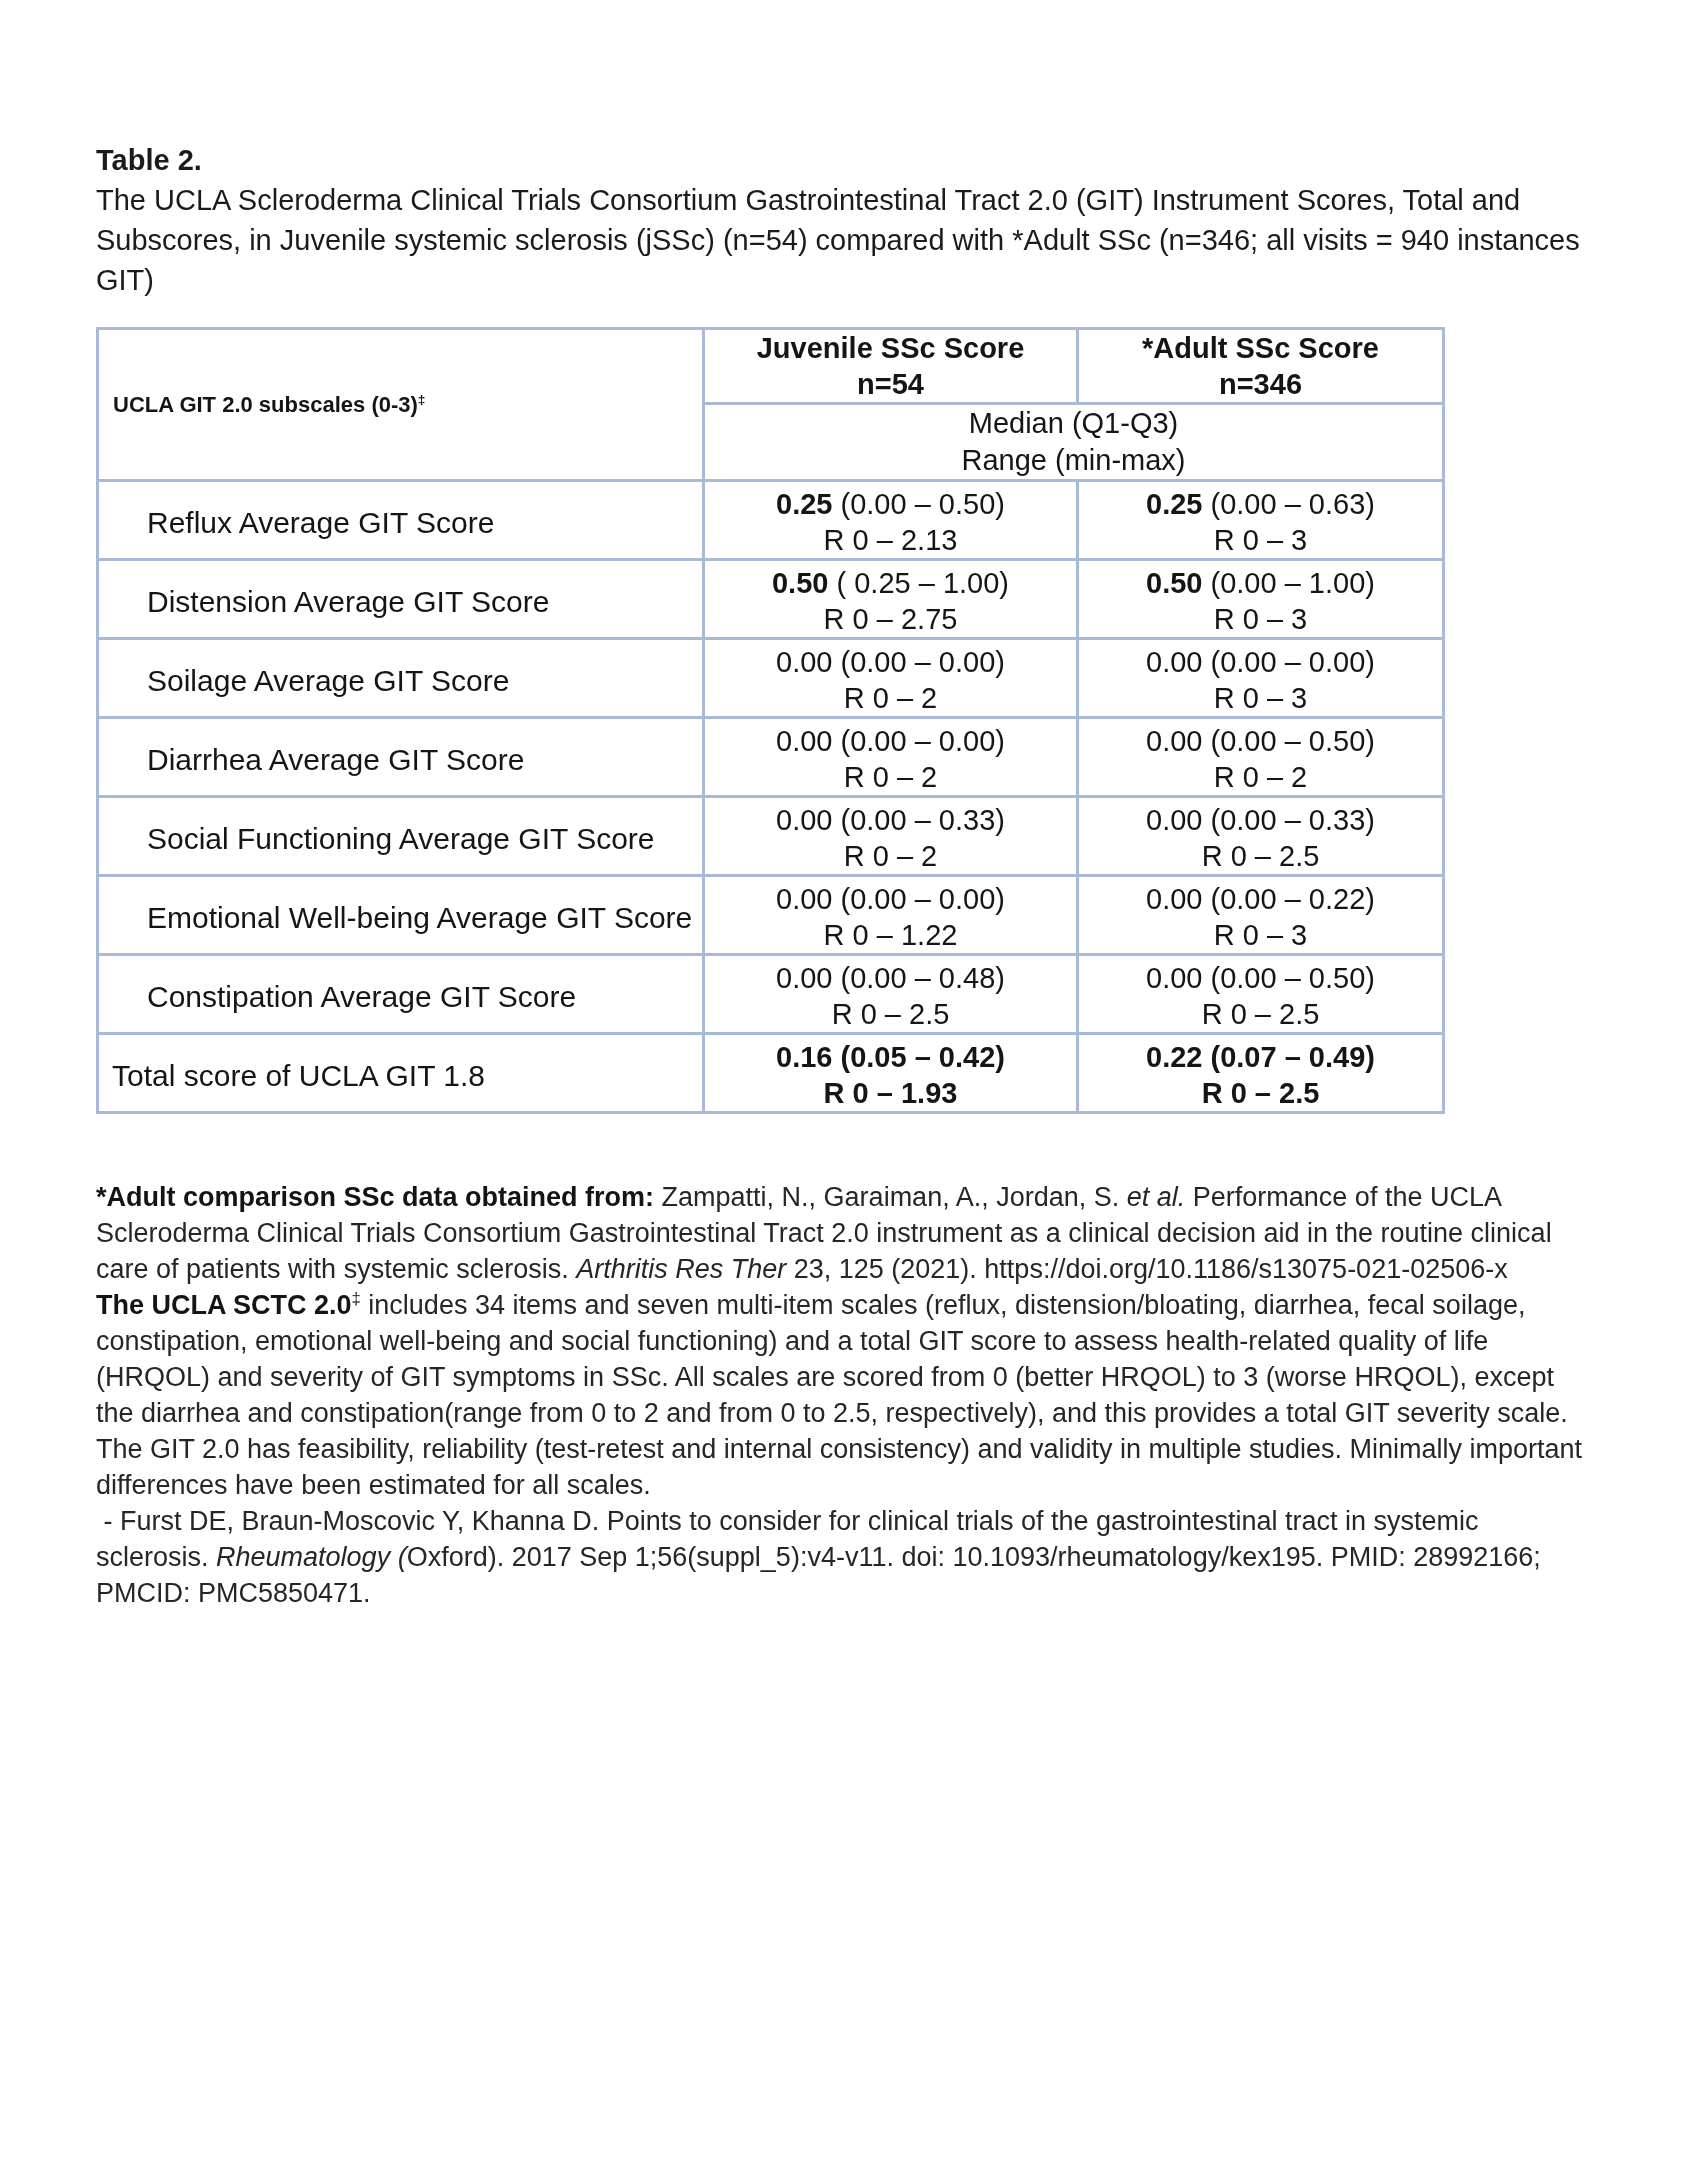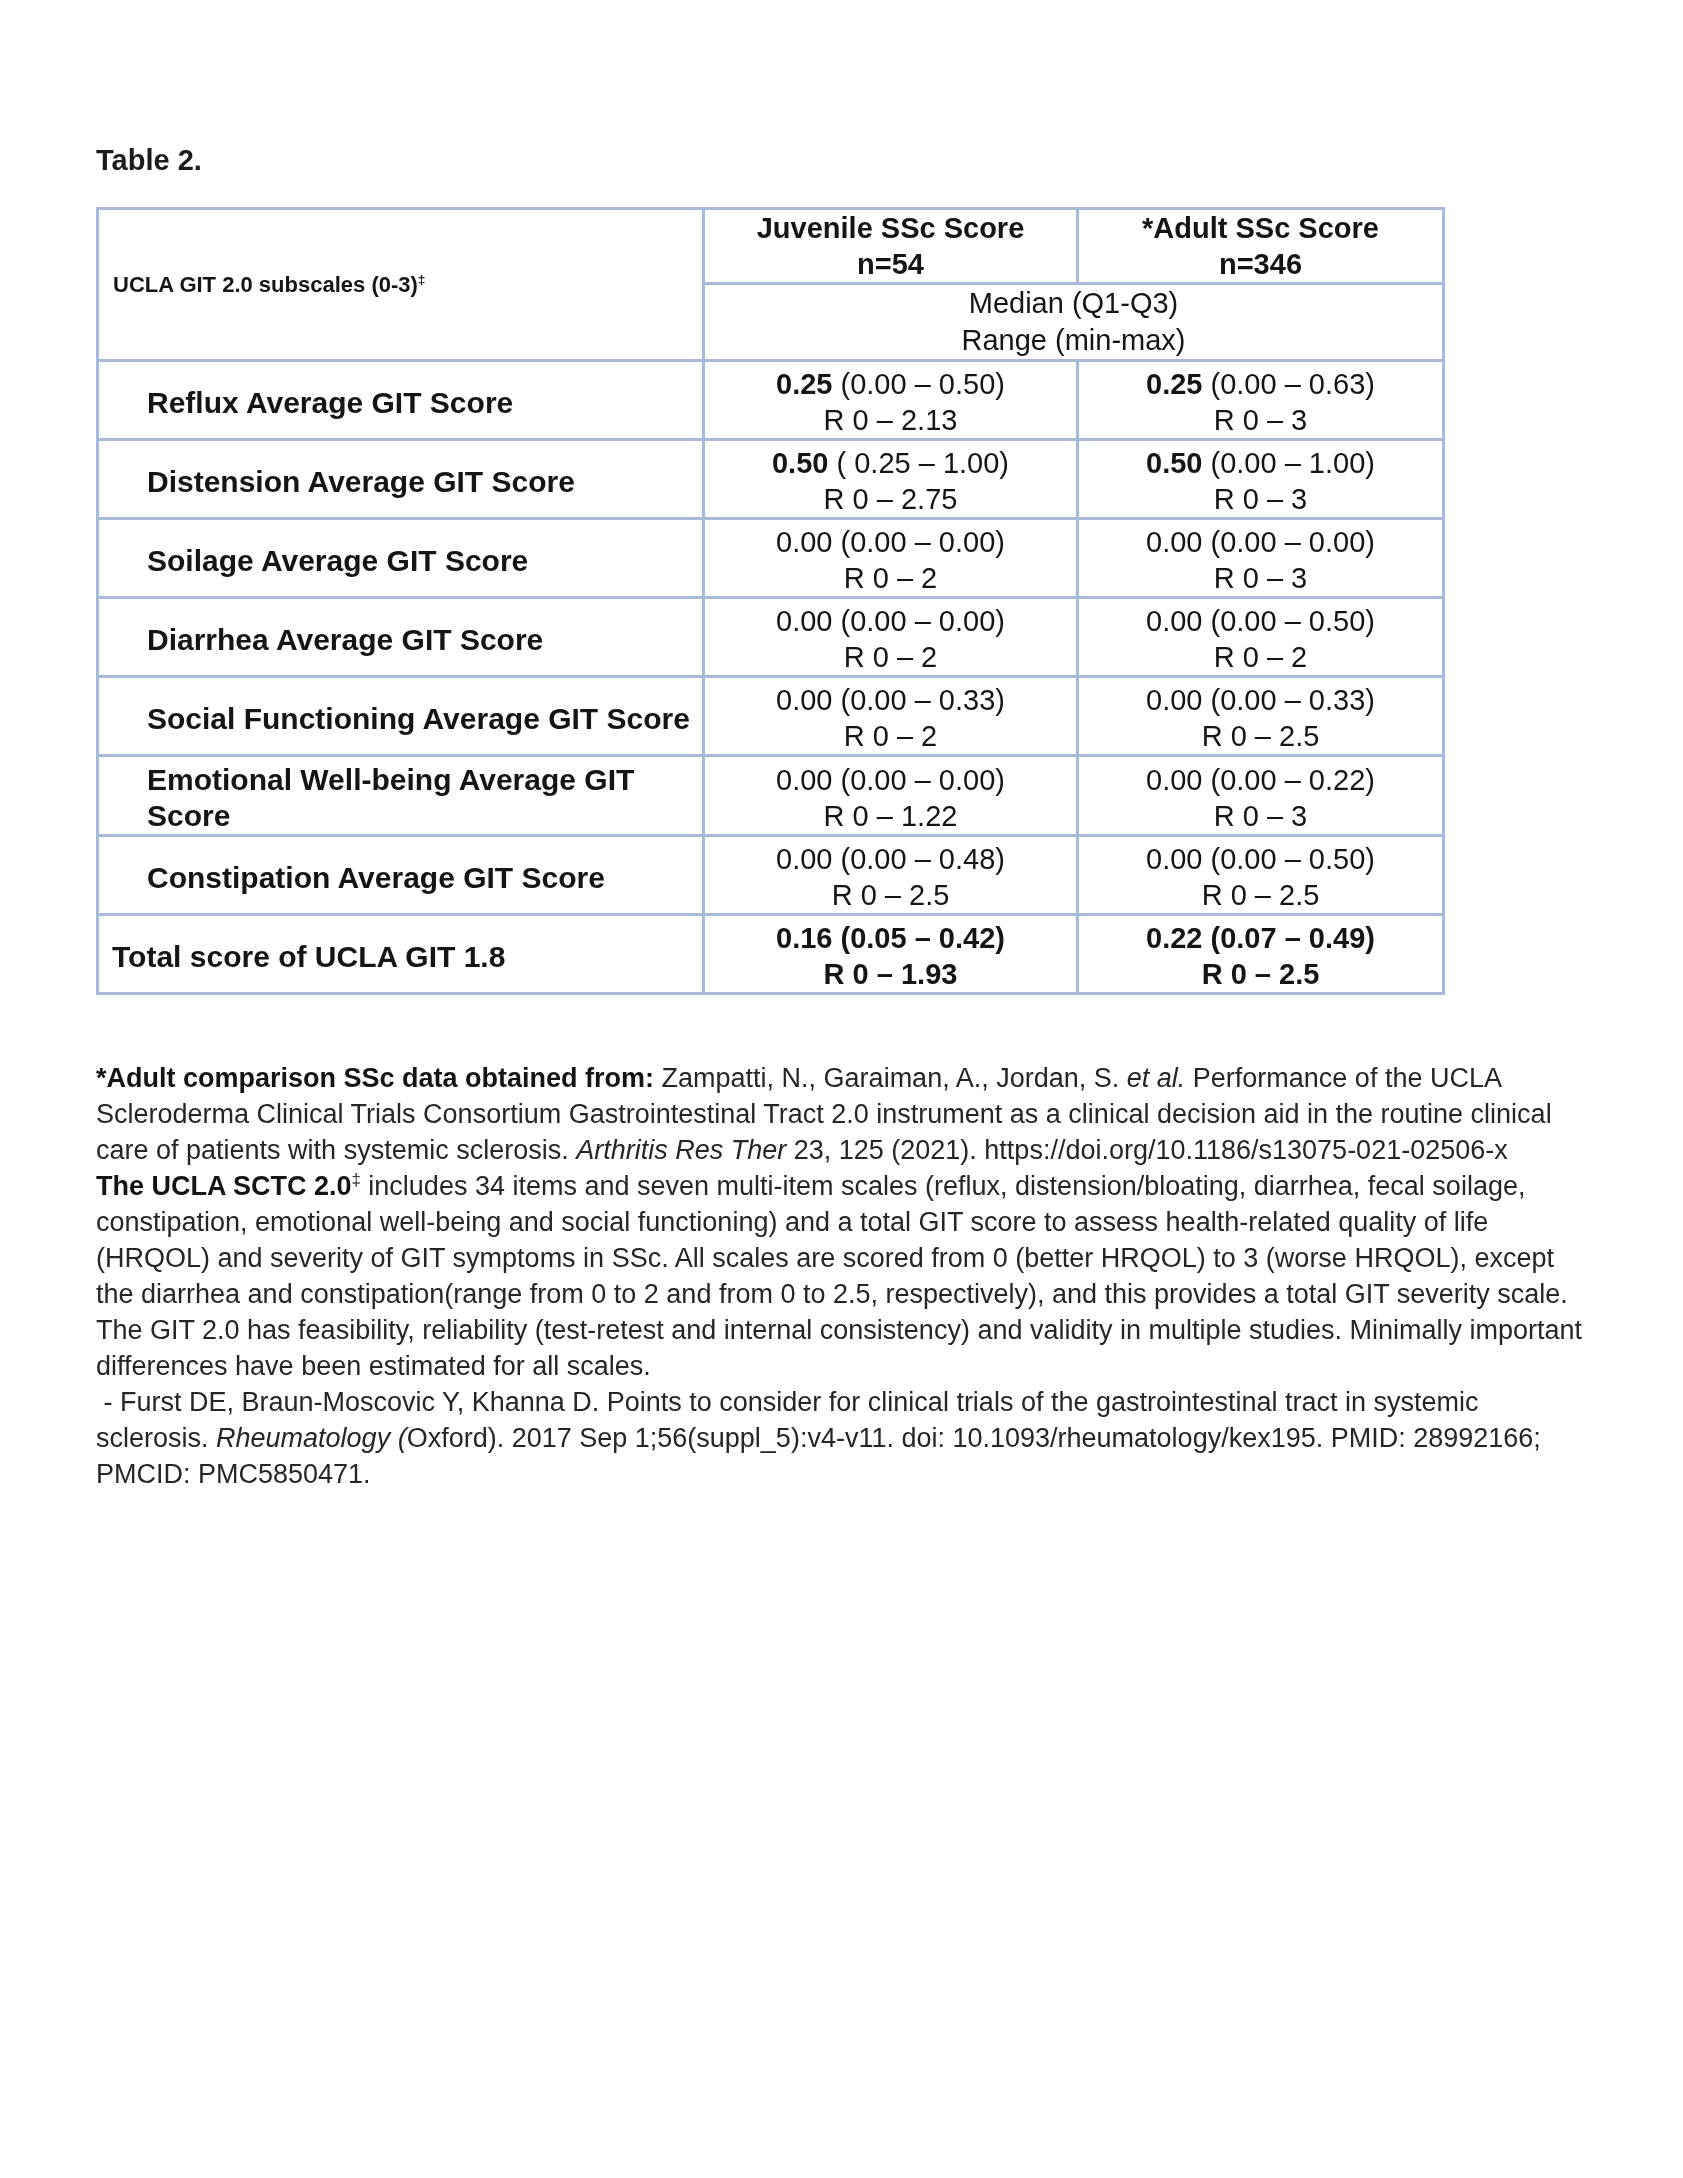--- a/index.html
+++ b/index.html
@@ -43,21 +43,21 @@
   .chdr {
     font-weight: bold;
     text-align: center;
     line-height: 36px;
   }
   .merged {
     text-align: center;
     line-height: 37px;
   }
   .lbl {
-    font-weight: bold;
+    font-weight: normal;
     padding-left: 48px;
     font-size: 30px;
     vertical-align: top;
     padding-top: 5px;
     line-height: 36px;
   }
   tr.total-row .lbl { padding-left: 13px; }
   .val {
     text-align: center;
     vertical-align: top;
@@ -75,20 +75,21 @@
   .fn span, .fn i, .fn b { white-space: pre-wrap; }
   sup { font-size: 0.62em; vertical-align: super; line-height: 0; }
 </style>
 </head>
 <body>
 
 <div class="page">
   <div class="content">
 
     <div class="caption-label">Table 2.</div>
+    <div class="caption">The UCLA Scleroderma Clinical Trials Consortium Gastrointestinal Tract 2.0 (GIT) Instrument Scores, Total and Subscores, in Juvenile systemic sclerosis (jSSc) (n=54) compared with *Adult SSc (n=346; all visits = 940 instances GIT)</div>
 
     <table class="git">
       <colgroup>
           <col style="width:606px">
           <col style="width:374px">
           <col style="width:366px">
         </colgroup>
       <tbody>
         <tr class="hdr1">
           <td class="c1hdr" rowspan="2"><span>UCLA GIT 2.0 subscales (0-3)</span><sup>‡</sup></td>

